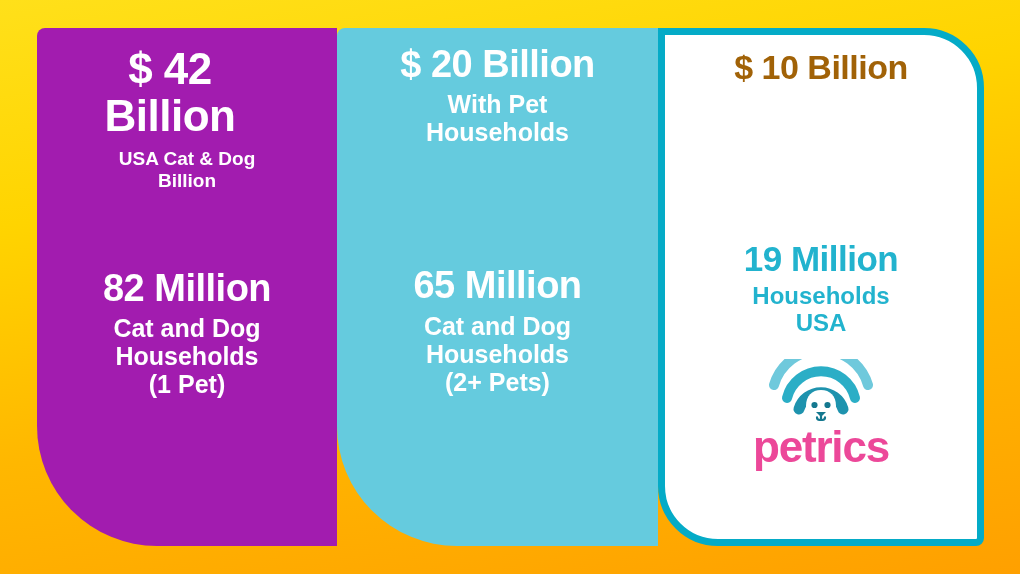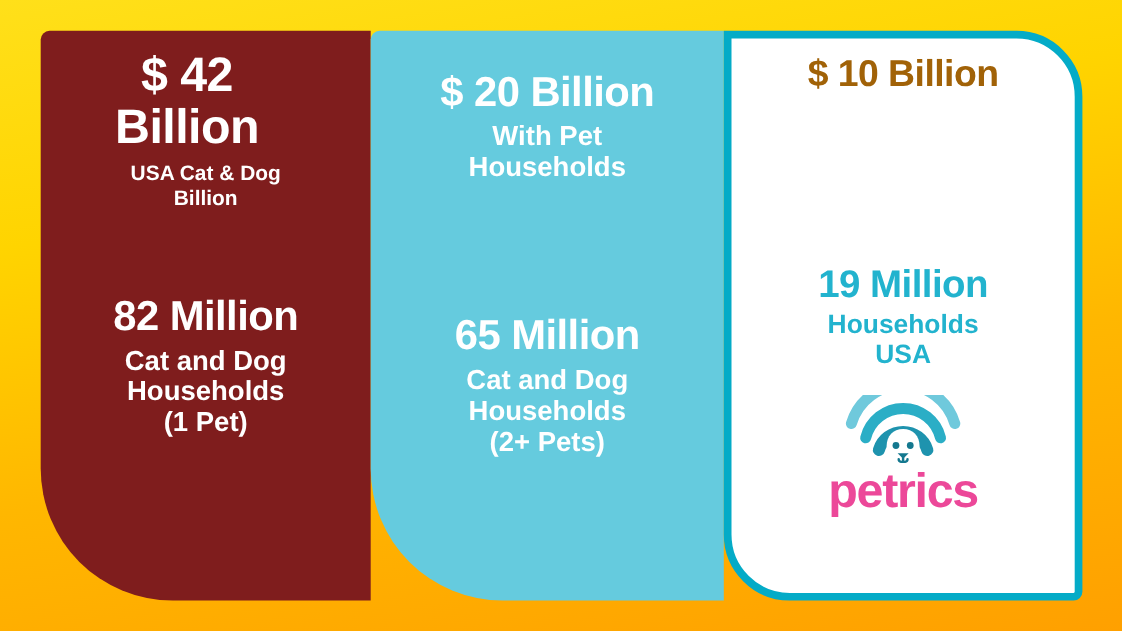--- a/index.html
+++ b/index.html
@@ -27,21 +27,21 @@
     display:flex;
     flex-direction:column;
     align-items:center;
     text-align:center;
   }
 
   
   .panel-1 {
     left:0;
     width:300px;
-    background:#7f1d1d;
+    background:#a21caf;
     border-radius:8px 0 0 120px;
   }
 
   
   .panel-2 {
     left:300px;
     width:321px;
     background:#65CBDE;
     border-radius:8px 0 0 120px;
   }
@@ -69,21 +69,21 @@
 
   
   .panel-1 .top { margin-top:18px; }
   .panel-1 .top .big { font-size:44px; color:#ffffff; padding:0 52px 0 18px; }
   .panel-1 .top .sub { font-size:19px; color:#ffffff; margin-top:9px; padding:0 16px; }
   .panel-1 .bottom { margin-top:77px; }
   .panel-1 .bottom .big { font-size:38px; color:#ffffff; }
   .panel-1 .bottom .sub { font-size:25px; color:#ffffff; margin-top:6px; }
 
   
-  .panel-2 .top { margin-top:36px; }
+  .panel-2 .top { margin-top:16px; }
   .panel-2 .top .big { font-size:38px; color:#ffffff; }
   .panel-2 .top .sub { font-size:25px; color:#ffffff; margin-top:6px; }
   .panel-2 .bottom { margin-top:119px; }
   .panel-2 .bottom .big { font-size:38px; color:#ffffff; }
   .panel-2 .bottom .sub { font-size:25px; color:#ffffff; margin-top:6px; }
 
   
   .panel-3 .top { margin-top:14px; }
   .panel-3 .top .big { font-size:34px; color:#a16207; }
   .panel-3 .top .sub { font-size:23px; color:#22B3CE; margin-top:5px; }

